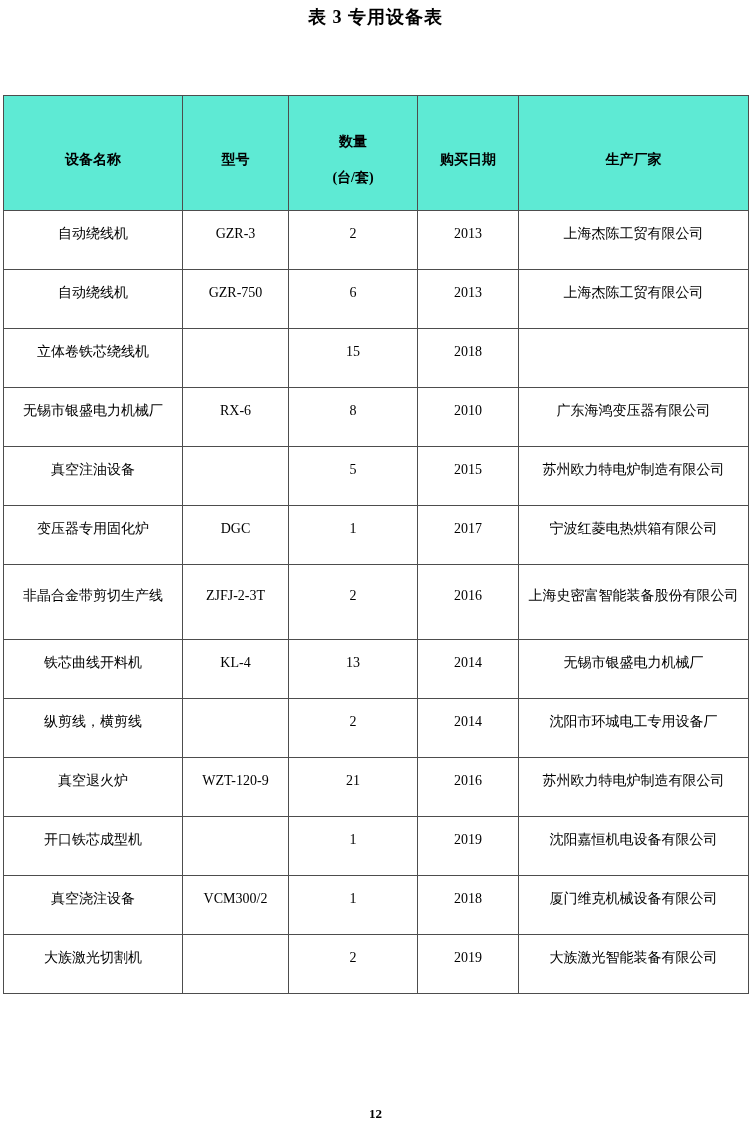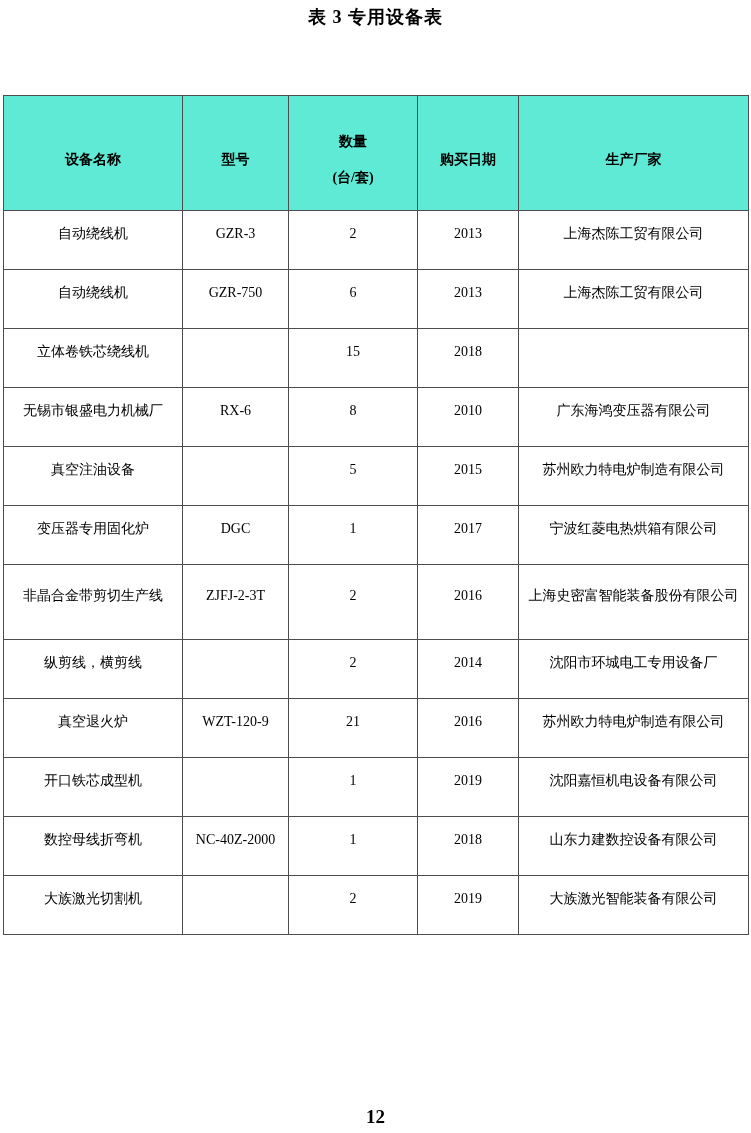--- a/index.html
+++ b/index.html
@@ -65,21 +65,21 @@
   }
   table.equipment tbody tr:nth-child(7) td {
     height: 62px;
   }
   .page-number {
     position: absolute;
     top: 1106px;
     left: 0;
     width: 100%;
     text-align: center;
-    font-size: 19px;
+    font-size: 13px;
     font-weight: bold;
   }
 </style>
 </head>
 <body>
 
 <div class="page">
 
   <div class="doc-title">表 3 专用设备表</div>
 
@@ -156,20 +156,27 @@
 
   <tr>
     <td>非晶合金带剪切生产线</td>
     <td>ZJFJ-2-3T</td>
     <td>2</td>
     <td>2016</td>
     <td>上海史密富智能装备股份有限公司</td>
   </tr>
 
 
+  <tr>
+    <td>铁芯曲线开料机</td>
+    <td>KL-4</td>
+    <td>13</td>
+    <td>2014</td>
+    <td>无锡市银盛电力机械厂</td>
+  </tr>
 
   <tr>
     <td>纵剪线，横剪线</td>
     <td></td>
     <td>2</td>
     <td>2014</td>
     <td>沈阳市环城电工专用设备厂</td>
   </tr>
 
   <tr>
@@ -182,28 +189,28 @@
 
   <tr>
     <td>开口铁芯成型机</td>
     <td></td>
     <td>1</td>
     <td>2019</td>
     <td>沈阳嘉恒机电设备有限公司</td>
   </tr>
 
 
-
-  <tr>
-    <td>数控母线折弯机</td>
-    <td>NC-40Z-2000</td>
+  <tr>
+    <td>真空浇注设备</td>
+    <td>VCM300/2</td>
     <td>1</td>
     <td>2018</td>
-    <td>山东力建数控设备有限公司</td>
-  </tr>
+    <td>厦门维克机械设备有限公司</td>
+  </tr>
+
 
   <tr>
     <td>大族激光切割机</td>
     <td></td>
     <td>2</td>
     <td>2019</td>
     <td>大族激光智能装备有限公司</td>
   </tr>
 
 </tbody>

